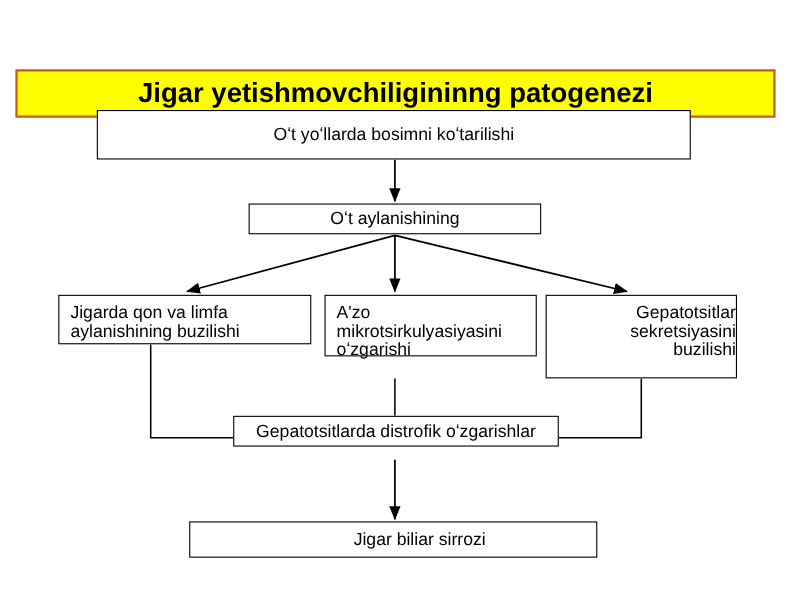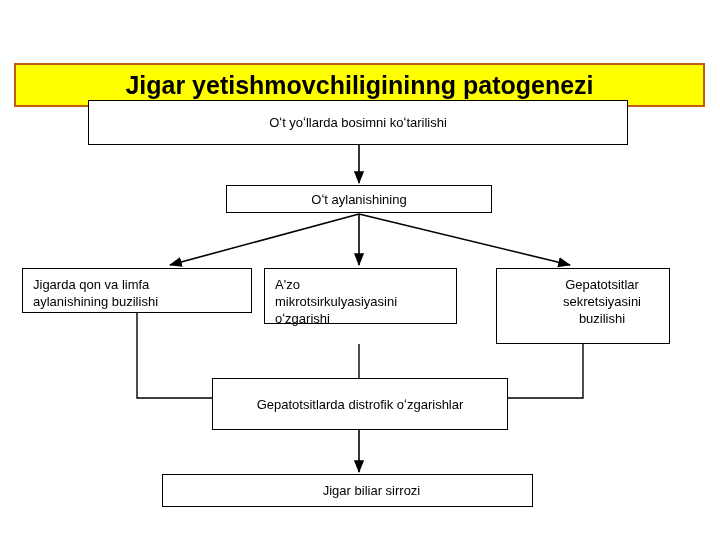--- a/index.html
+++ b/index.html
@@ -47,49 +47,50 @@
     line-height: 1;
     white-space: nowrap;
   }
   
   .node {
     position: absolute;
     background: #ffffff;
     border: 1px solid #000000;
     box-sizing: border-box;
     color: #000000;
-    font-size: 13px;
+    font-size: 16px;
     line-height: 17px;
   }
   .node .txt {
     display: block;
     white-space: pre-line;
   }
   .node.center {
     display: flex;
     align-items: center;
     justify-content: center;
     text-align: center;
   }
   .node.left {
     padding: 7px 0 0 10px;
     text-align: left;
+    margin-left: 31px;
   }
   .node.leftpad {
     padding: 7px 0 0 38px;
-    text-align: center;
+    text-align: right;
   }
   
   #node-bile-pressure { left: 88px;  top: 100px; width: 540px; height: 45px; }
   #node-bile-htn      { left: 226px; top: 185px; width: 266px; height: 28px; }
   #node-circulation   { left: 22px;  top: 268px; width: 230px; height: 45px; }
   #node-microcirc     { left: 264px; top: 268px; width: 193px; height: 56px; }
   #node-secretion     { left: 496px; top: 268px; width: 174px; height: 76px; }
-  #node-dystrophy     { left: 212px; top: 378px; width: 296px; height: 52px; }
-  #node-cirrhosis     { left: 162px; top: 474px; width: 371px; height: 33px; padding-left: 48px; }
+  #node-dystrophy     { left: 212px; top: 378px; width: 296px; height: 28px; }
+  #node-cirrhosis     { left: 172px; top: 474px; width: 371px; height: 33px; padding-left: 48px; }
 
   
   #connectors {
     position: absolute;
     left: 0;
     top: 0;
     width: 720px;
     height: 540px;
     pointer-events: none;
   }

